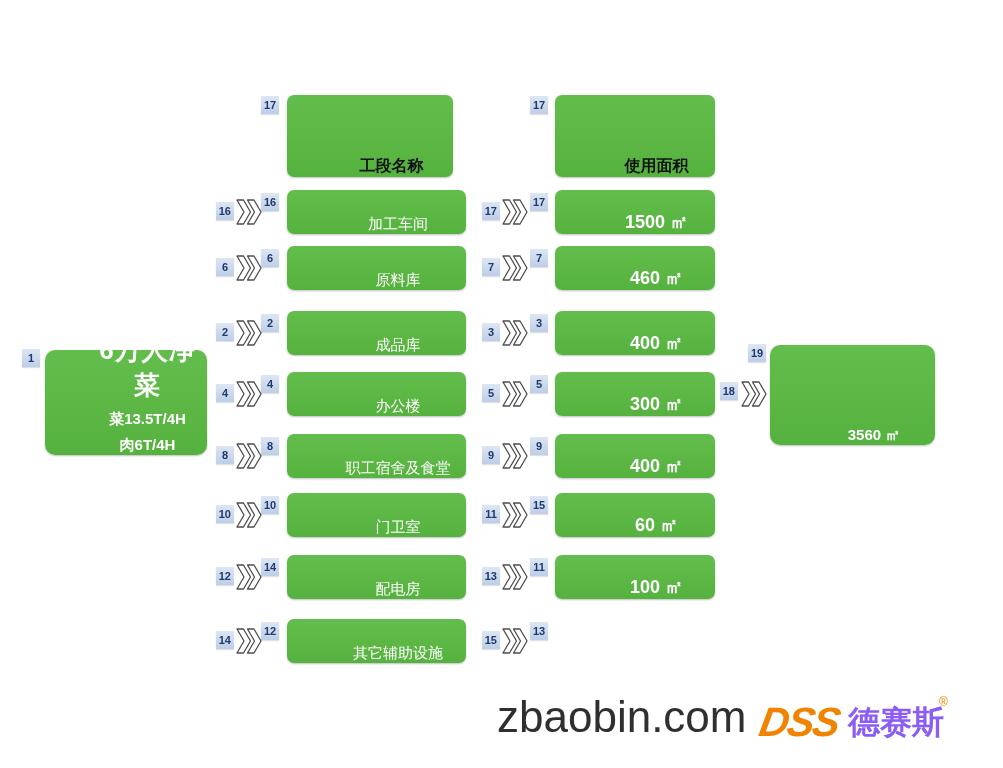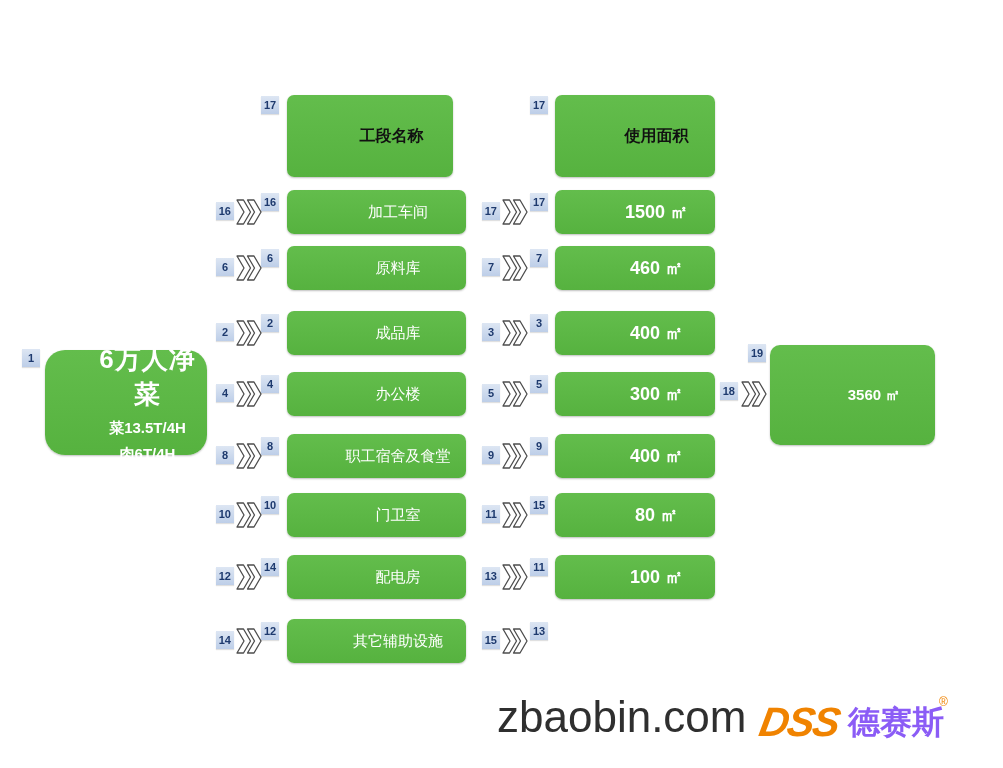--- a/index.html
+++ b/index.html
@@ -5,21 +5,21 @@
   * { margin:0; padding:0; box-sizing:border-box; }
   html,body { background:#ffffff; }
   body { font-family:"Liberation Sans","DejaVu Sans",sans-serif; }
   .canvas { position:relative; width:1003px; height:768px; background:#ffffff; overflow:hidden; }
 
   
   .gbox {
     position:absolute;
     background:linear-gradient(180deg,#63bd4c 0%,#56b23f 100%);
     border-radius:7px;
-    display:flex; align-items:center; justify-content:center;
+    display:flex; align-items:flex-end; justify-content:center;
     box-shadow:0 1px 2px rgba(0,0,0,0.25);
     color:#ffffff;
     padding-left:43px;
   }
   .htxt { color:#111111; font-weight:bold; font-size:16px;
           font-family:"Liberation Serif","DejaVu Serif",serif; }
   .cn   { color:#ffffff; font-size:15px;
           font-family:"Liberation Serif","DejaVu Serif",serif; }
   .num  { color:#ffffff; font-size:18px; font-weight:bold; }
   .total-num { font-size:15px; }
@@ -67,21 +67,21 @@
                font-weight:900; color:#8b5cf6; }
   .logo-reg  { position:absolute; left:939px; top:695px; font-size:12px;
                color:#f08300; }
 </style>
 </head>
 <body>
 
 <div class="canvas">
 
   <span class="badge" style="left:22px;top:349px">1</span>
-  <div class="gbox" style="left:45px;top:350px;width:162px;height:105px;border-radius:20px">
+  <div class="gbox" style="left:45px;top:350px;width:162px;height:105px;border-radius:10px">
     <div class="srcwrap">
       <div class="src-title">6万人净菜</div>
       <div class="src-line">菜13.5T/4H</div>
       <div class="src-line">肉6T/4H</div>
     </div>
   </div>
 
   <span class="badge" style="left:261px;top:96px">17</span>
   <div class="gbox" style="left:287px;top:95px;width:166px;height:82px">
     <span class="htxt">工段名称</span>
@@ -249,21 +249,21 @@
   </div>
 
   <div class="row rrow" style="top:493px">
     <span class="badge obadge">11</span>
     <svg class="chev" width="27" height="28" viewBox="0 0 27 28">
         <path d="M1,2 L7.5,2 L14.5,14 L7.5,26 L1,26 L8,14 Z" fill="#ffffff" stroke="#4d4d4d" stroke-width="1.3" stroke-linejoin="round"></path>
         <path d="M11.5,2 L18,2 L25,14 L18,26 L11.5,26 L18.5,14 Z" fill="#ffffff" stroke="#4d4d4d" stroke-width="1.3" stroke-linejoin="round"></path>
       </svg>
     <span class="badge cbadge">15</span>
     <div class="gbox">
-        <span class="num">80 ㎡</span>
+        <span class="num">60 ㎡</span>
       </div>
   </div>
 
   <div class="row rrow" style="top:555px">
     <span class="badge obadge">13</span>
     <svg class="chev" width="27" height="28" viewBox="0 0 27 28">
         <path d="M1,2 L7.5,2 L14.5,14 L7.5,26 L1,26 L8,14 Z" fill="#ffffff" stroke="#4d4d4d" stroke-width="1.3" stroke-linejoin="round"></path>
         <path d="M11.5,2 L18,2 L25,14 L18,26 L11.5,26 L18.5,14 Z" fill="#ffffff" stroke="#4d4d4d" stroke-width="1.3" stroke-linejoin="round"></path>
       </svg>
     <span class="badge cbadge">11</span>

